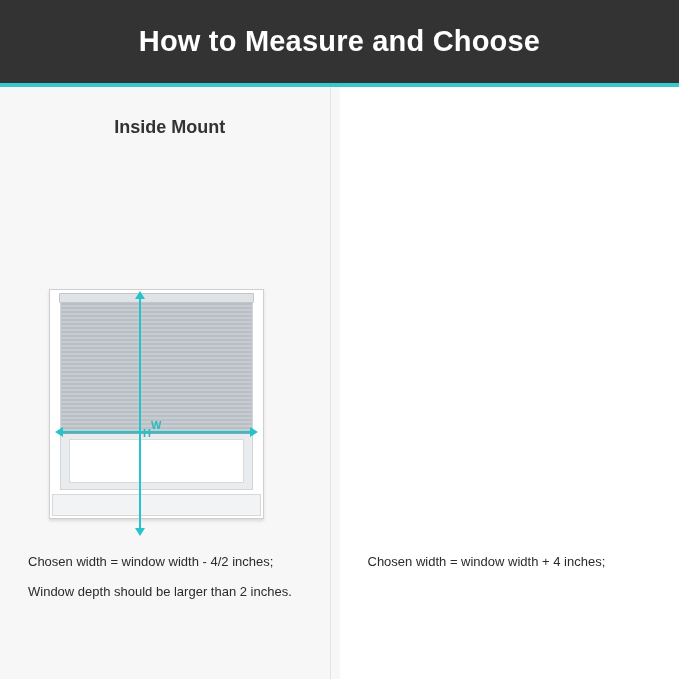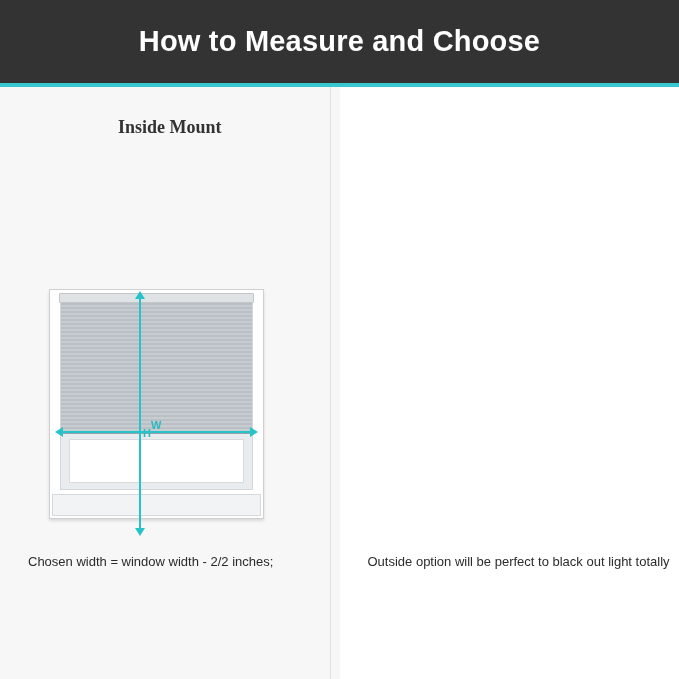--- a/index.html
+++ b/index.html
@@ -69,21 +69,20 @@
 
   .panel-title {
     position: absolute;
     top: 30px;
     left: 0;
     width: 100%;
     text-align: center;
     font-size: 18px;
     font-weight: bold;
     color: #333333;
-    font-family: Liberation Serif, serif;
   }
 
   
   .illus {
     position: absolute;
   }
   .illus-left  { left: 35px; top: 110px; width: 260px; height: 345px; }
 
   
   .win-frame-outer {
@@ -223,26 +222,27 @@
         <div class="arrow arrow-down" style="left:100px; top:331px;"></div>
         <div class="m-label on-shade" style="left:108px; top:230px;">H</div>
 
         <div class="arrow arrow-left" style="left:20px;  top:230px;"></div>
         <div class="m-line-h" style="left:26px; top:234px; width:191px;"></div>
         <div class="arrow arrow-right" style="left:215px; top:230px;"></div>
         <div class="m-label on-shade" style="left:116px; top:222px;">W</div>
       </div>
 
       <div class="notes notes-left">
-        <div class="note-line">Chosen width = window width - 2/2 inches;</div>
+        <div class="note-line">Chosen width = window width - 4/2 inches;</div>
+        <div class="note-line">Window depth should be larger than 2 inches.</div>
       </div>
     </div>
 
     <div class="panel right">
 
       <div class="notes notes-right">
-        <div class="note-line">Outside option will be perfect to black out light totally</div>
+        <div class="note-line">Chosen width = window width + 4 inches;</div>
       </div>
     </div>
   </div>
 
   <div class="divider"></div>
 </div>
 
 </body></html>

